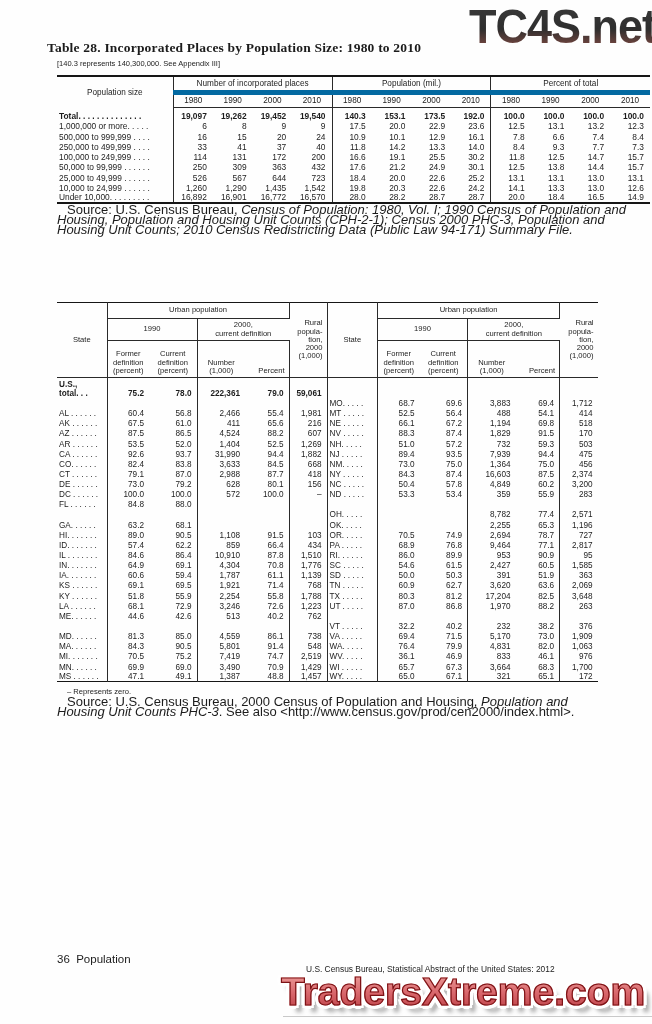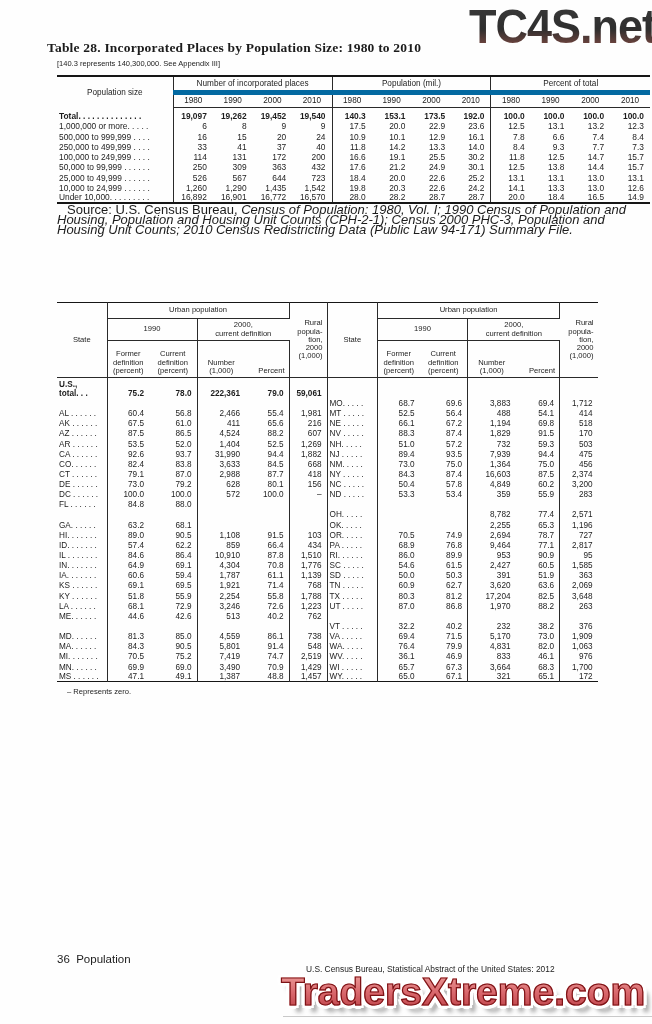--- a/index.html
+++ b/index.html
@@ -805,20 +805,21 @@
             <td class="num">321</td>
             <td class="num br">65.1</td>
             <td class="num">172</td>
           </tr>
         </tbody>
     </table>
   </div>
 
   <div class="abs" style="left:57px;top:687px;width:548px;">
     <div class="fn">– Represents zero.</div>
+    <div class="src"><span>Source: U.S. Census Bureau, 2000 Census of Population and Housing, </span><span class="it">Population and Housing Unit Counts PHC-3</span><span>. See also &lt;http://www.census.gov/prod/cen2000/index.html&gt;.</span></div>
   </div>
 
   <div class="abs pg-left" style="left:57px;top:953px;">
     <span>36</span>&nbsp;
     <span>Population</span>
   </div>
   <div class="abs pg-credit" style="left:306px;top:964px;">U.S. Census Bureau, Statistical Abstract of the United States: 2012</div>
 
   <div class="wm wm-tc4s abs">
     <span>TC4S.net</span>

